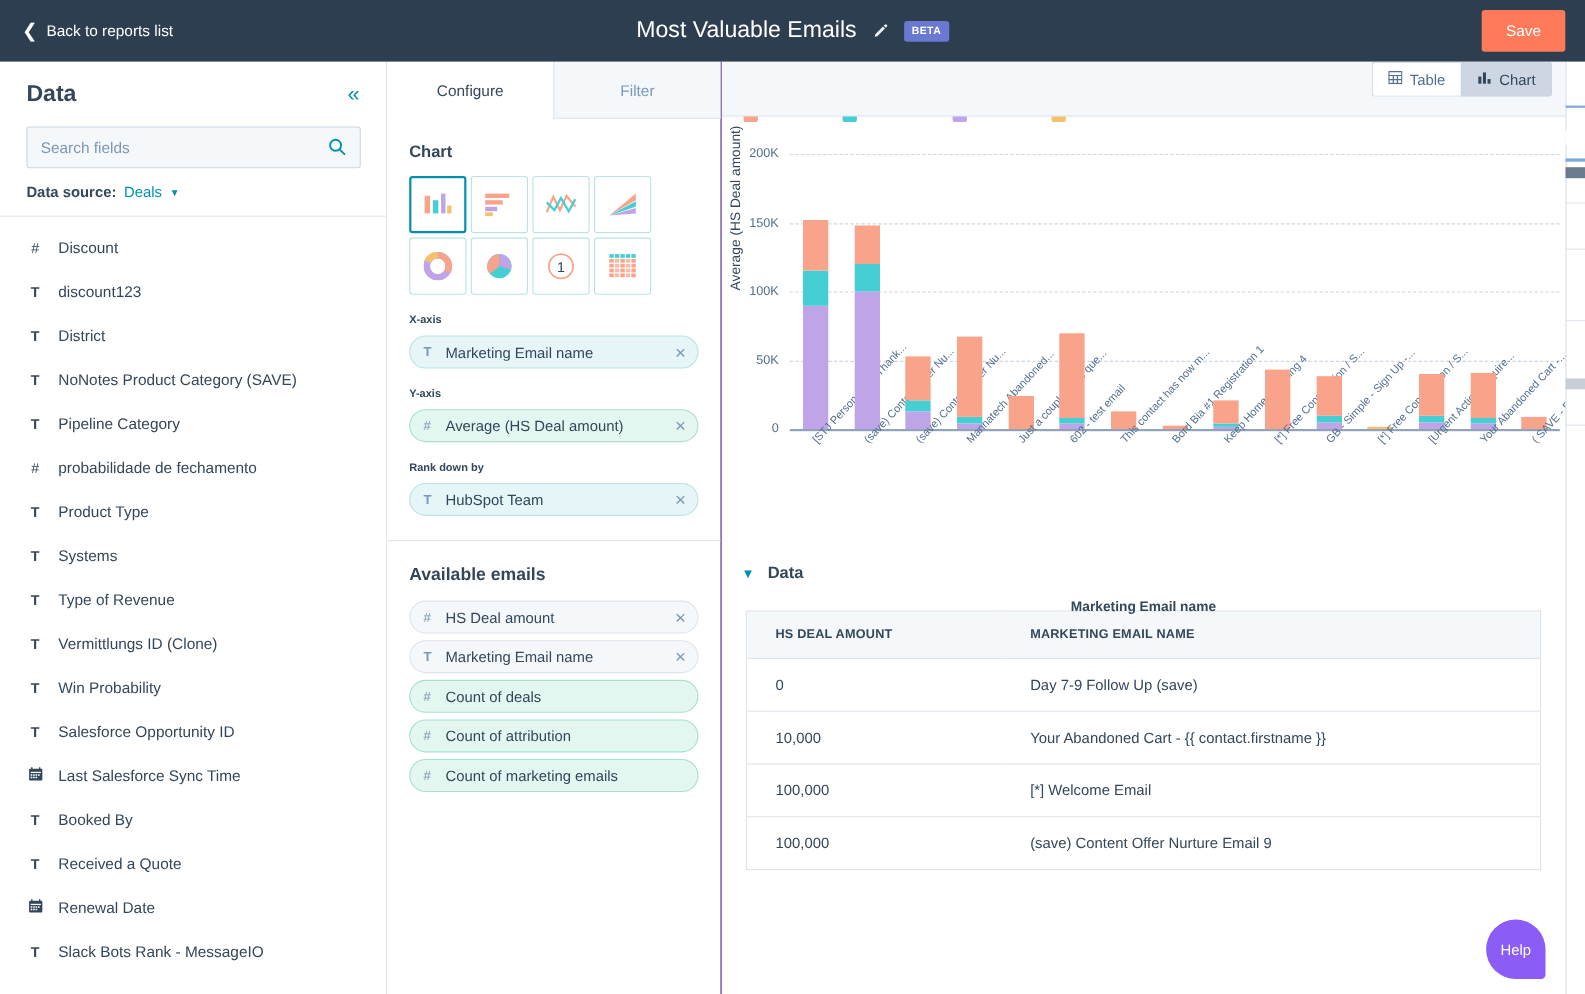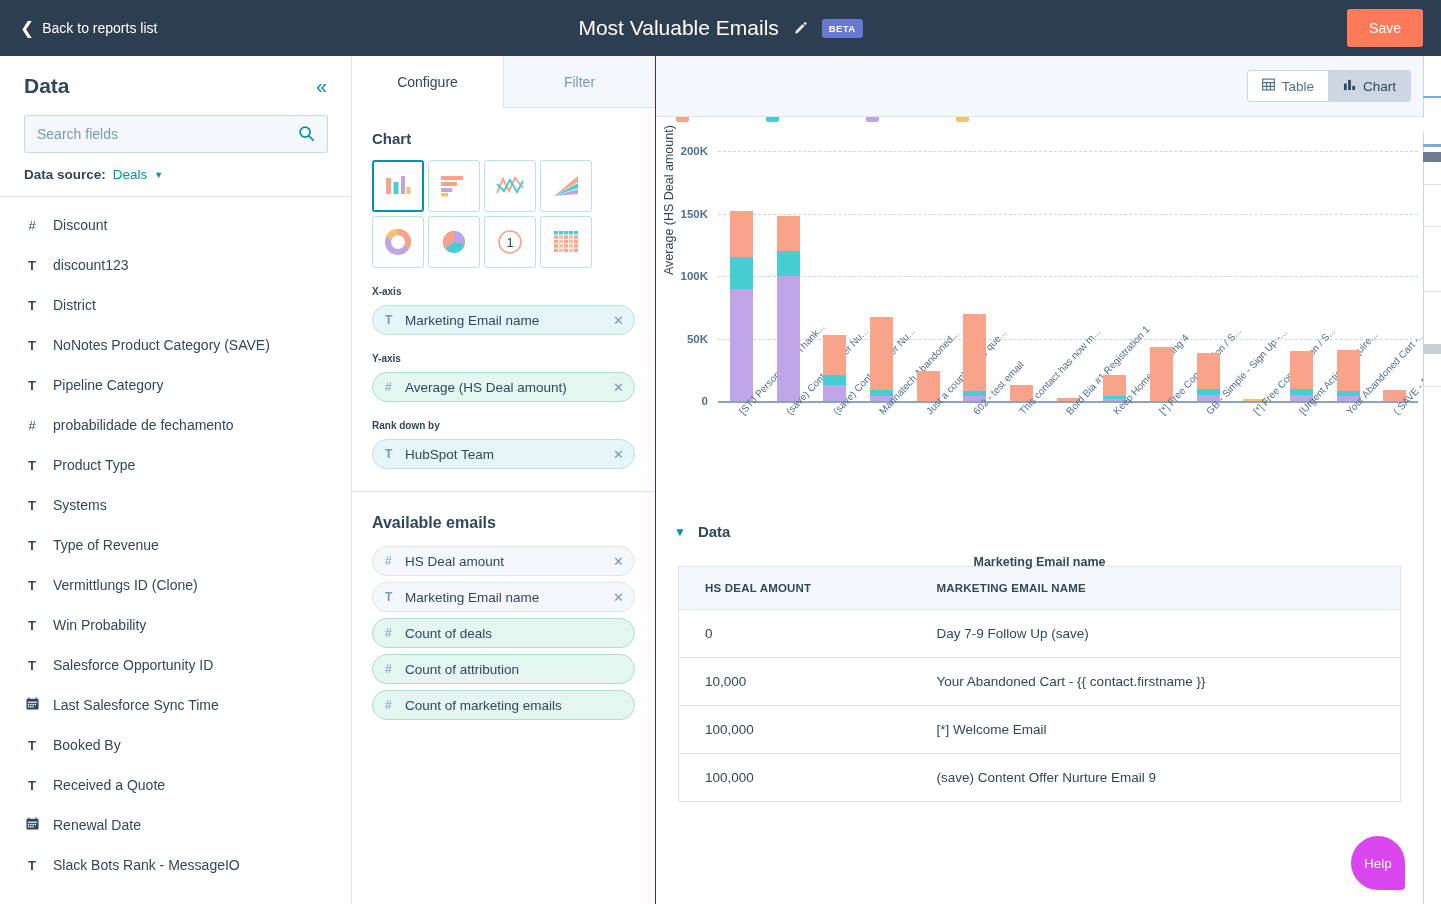--- a/index.html
+++ b/index.html
@@ -118,22 +118,22 @@
   .chip.grey { background: #f5f8fa; border: 1px solid #dfe3eb; }
   #available-sep { border-top: 1px solid #dfe3eb; margin: 22px -20px 0 -20px; }
   #available-head { font-size: 16px; font-weight: bold; margin: 22px 0 14px 0; }
   #available-list { display: flex; flex-direction: column; gap: 6px; }
   
   #main {
     position: absolute; top: 56px; left: 656px; width: 767px; height: 848px;
     background: #ffffff; z-index: 10; overflow: hidden;
   }
   #view-toggle-bar {
-    height: 61px; background: #f5f8fa; border-bottom: 1px solid #dfe3eb;
-    display: flex; align-items: center; justify-content: flex-end; padding-right: 12px;
+    height: 50px; background: #f5f8fa; border-bottom: 1px solid #dfe3eb;
+    display: flex; align-items: flex-start; justify-content: flex-end; padding-right: 12px;
   }
   #view-toggle { display: flex; border-radius: 3px; overflow: hidden; }
   .vt-btn {
     height: 32px; padding: 0 14px; font-size: 13.5px; color: #516f90;
     display: flex; align-items: center; gap: 7px; cursor: pointer;
     border: 1px solid #cbd6e2; background: #fff;
   }
   .vt-btn:first-child { border-radius: 3px 0 0 3px; border-right: none; }
   .vt-btn:last-child { border-radius: 0 3px 3px 0; }
   .vt-btn.active { background: #cdd7e4; color: #33475b; }
@@ -148,21 +148,21 @@
   #ylabel {
     position: absolute; left: 6px; top: 150px; transform: rotate(-90deg);
     transform-origin: left top; font-size: 12.5px; color: #33475b; white-space: nowrap;
   }
   #xlabel {
     position: absolute; left: 0; right: 0; top: 430px; text-align: center;
     font-size: 12.5px; font-weight: bold; color: #33475b;
   }
   .ytick {
     position: absolute; right: 0; width: 44px; text-align: right;
-    font-size: 11.5px; color: #516f90; transform: translateY(-50%); font-weight: bold;
+    font-size: 11.5px; color: #516f90; transform: translateY(-50%);
   }
   .gridline {
     position: absolute; height: 0; border-top: 1px dashed #cbd6e2;
   }
   #plot { position: absolute; }
   .bar-col { position: absolute; bottom: 0; }
   .seg { position: absolute; width: 100%; }
   .xtick-label {
     position: absolute; font-size: 10px; color: #516f90;
     transform-origin: left top; transform: rotate(-47deg);
@@ -187,21 +187,21 @@
     border-bottom: 1px solid #dfe3eb;
   }
   #data-table td {
     padding: 16px 0 16px 26px; border-bottom: 1px solid #dfe3eb; color: #33475b;
   }
   #data-table tr:last-child td { border-bottom: none; }
   #col-amount { width: 232px; }
   
   #help-bubble {
     position: absolute; right: 18px; bottom: 14px; width: 54px; height: 54px;
-    background: #d946ef; border-radius: 27px 27px 4px 27px; color: #fff;
+    background: #8b5cf6; border-radius: 27px 27px 4px 27px; color: #fff;
     display: flex; align-items: center; justify-content: center;
     font-size: 13.5px; cursor: pointer; z-index: 40;
   }
 </style>
 </head>
 <body>
 
 <div id="bg-window">
   <div class="bgline" style="top:40px;height:2px;background:#7fa8d9"></div>
   <div class="bgline" style="top:62px;height:14px;background:#ffffff"></div>

